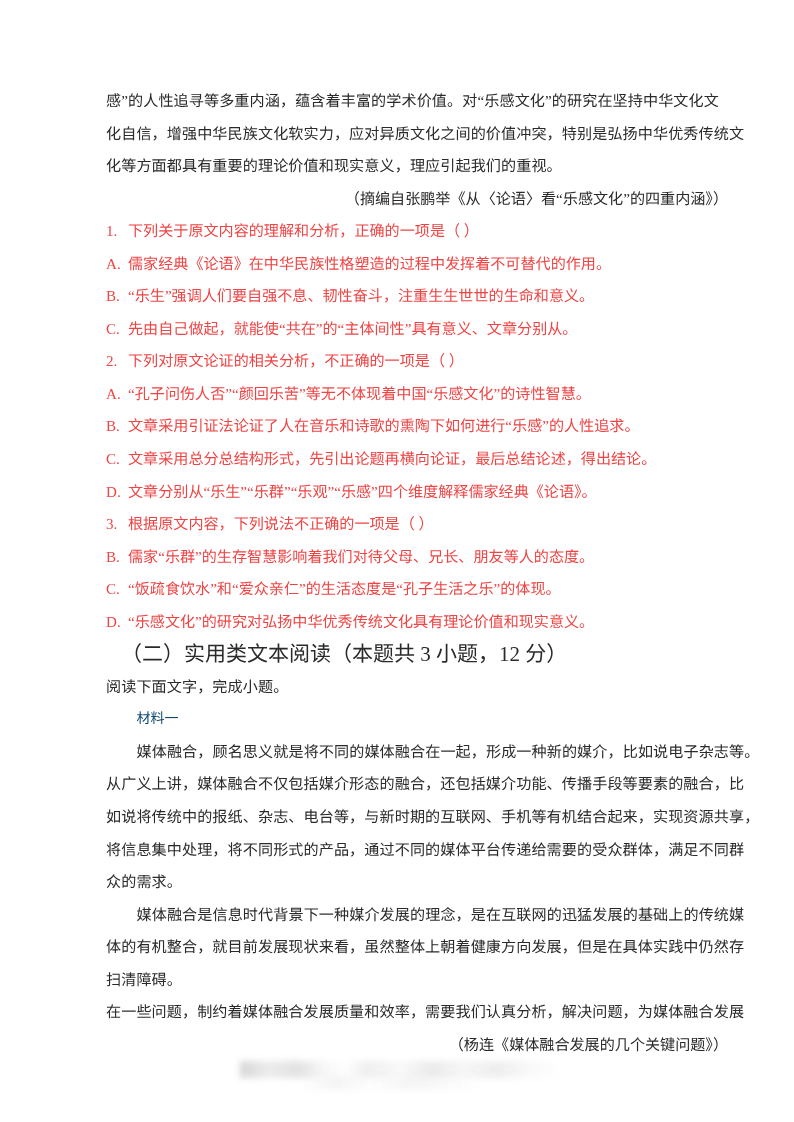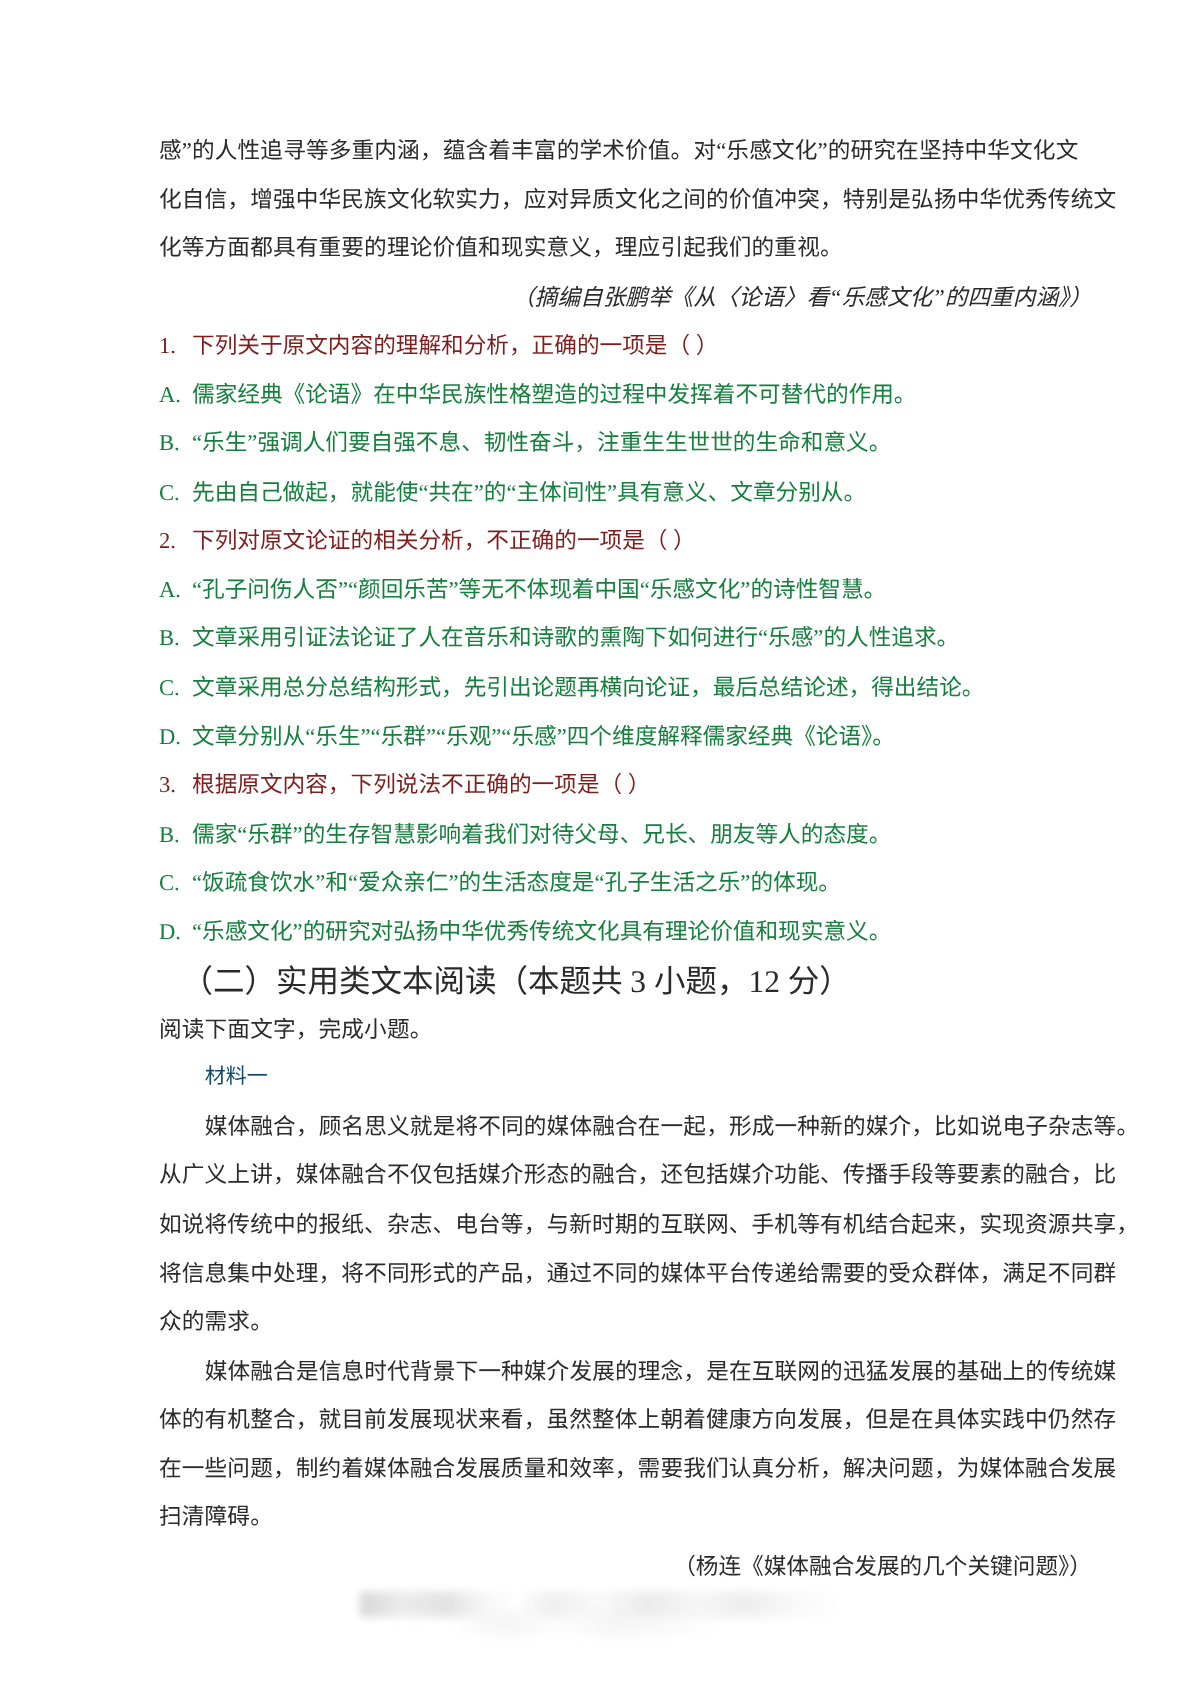--- a/index.html
+++ b/index.html
@@ -39,36 +39,36 @@
   
   .blockgroup { }
   .cite {
     font-size: 15.1px;
     line-height: 32.55px;
     text-align: right;
     padding-right: 2px;
     color: #2a2a2a;
     white-space: nowrap;
   }
-  .cite.cite-a { padding-right: 2px; font-style: italic; }
+  .cite.cite-a { padding-right: 2px; }
   .q-stem {
     font-size: 15.1px;
     line-height: 32.55px;
     white-space: nowrap;
-    color: #7f1d1d;
+    color: #ef4444;
   }
   .q-num {
     display: inline-block;
     width: 22px;
   }
   .opt {
     font-size: 15.1px;
     line-height: 32.55px;
     white-space: nowrap;
-    color: #15803d;
+    color: #ef4444;
   }
   .opt-letter {
     display: inline-block;
     width: 22px;
   }
   .indent2 { padding-left: 30.5px; }
   .section-head {
     font-size: 21px;
     line-height: 32.55px;
     white-space: nowrap;
@@ -161,22 +161,22 @@
 
       <div class="mat-label">材料一</div>
       <div class="line indent2">媒体融合，顾名思义就是将不同的媒体融合在一起，形成一种新的媒介，比如说电子杂志等。</div>
       <div class="line">从广义上讲，媒体融合不仅包括媒介形态的融合，还包括媒介功能、传播手段等要素的融合，比</div>
       <div class="line">如说将传统中的报纸、杂志、电台等，与新时期的互联网、手机等有机结合起来，实现资源共享，</div>
       <div class="line">将信息集中处理，将不同形式的产品，通过不同的媒体平台传递给需要的受众群体，满足不同群</div>
       <div class="line">众的需求。</div>
 
       <div class="line indent2">媒体融合是信息时代背景下一种媒介发展的理念，是在互联网的迅猛发展的基础上的传统媒</div>
       <div class="line">体的有机整合，就目前发展现状来看，虽然整体上朝着健康方向发展，但是在具体实践中仍然存</div>
+      <div class="line">扫清障碍。</div>
       <div class="line">在一些问题，制约着媒体融合发展质量和效率，需要我们认真分析，解决问题，为媒体融合发展</div>
-      <div class="line">扫清障碍。</div>
 
       <div class="cite">（杨连《媒体融合发展的几个关键问题》）</div>
 
     </div>
 
   </div>
 
   <div class="watermark"></div>
   <div class="watermark2"></div>
 </div>

